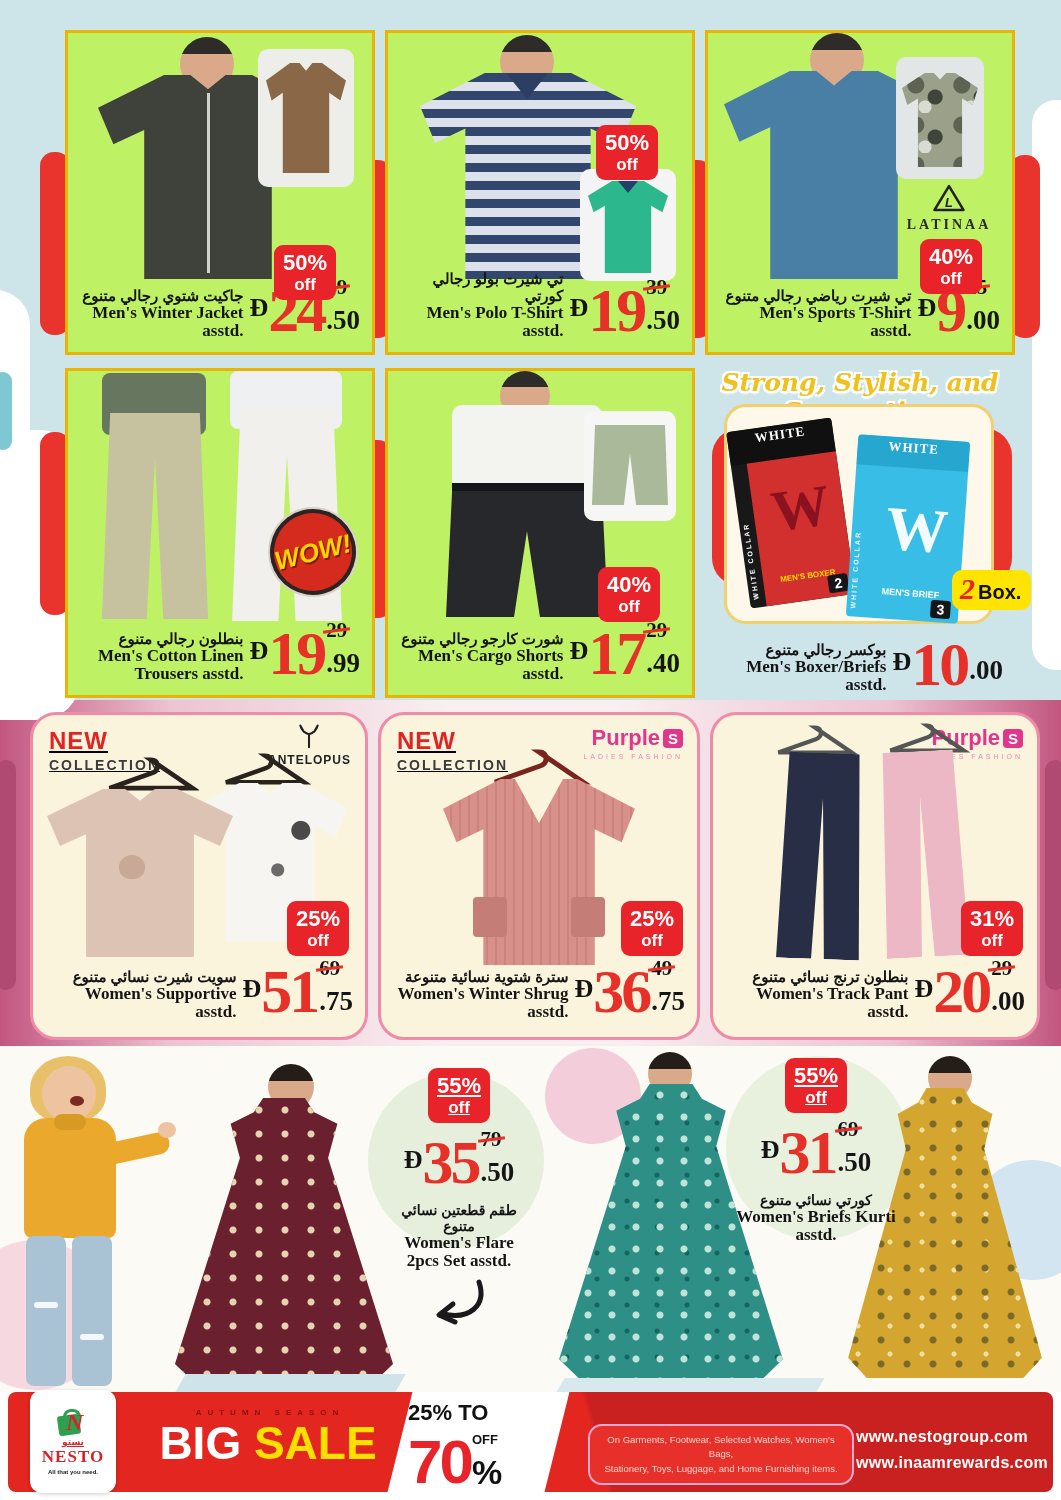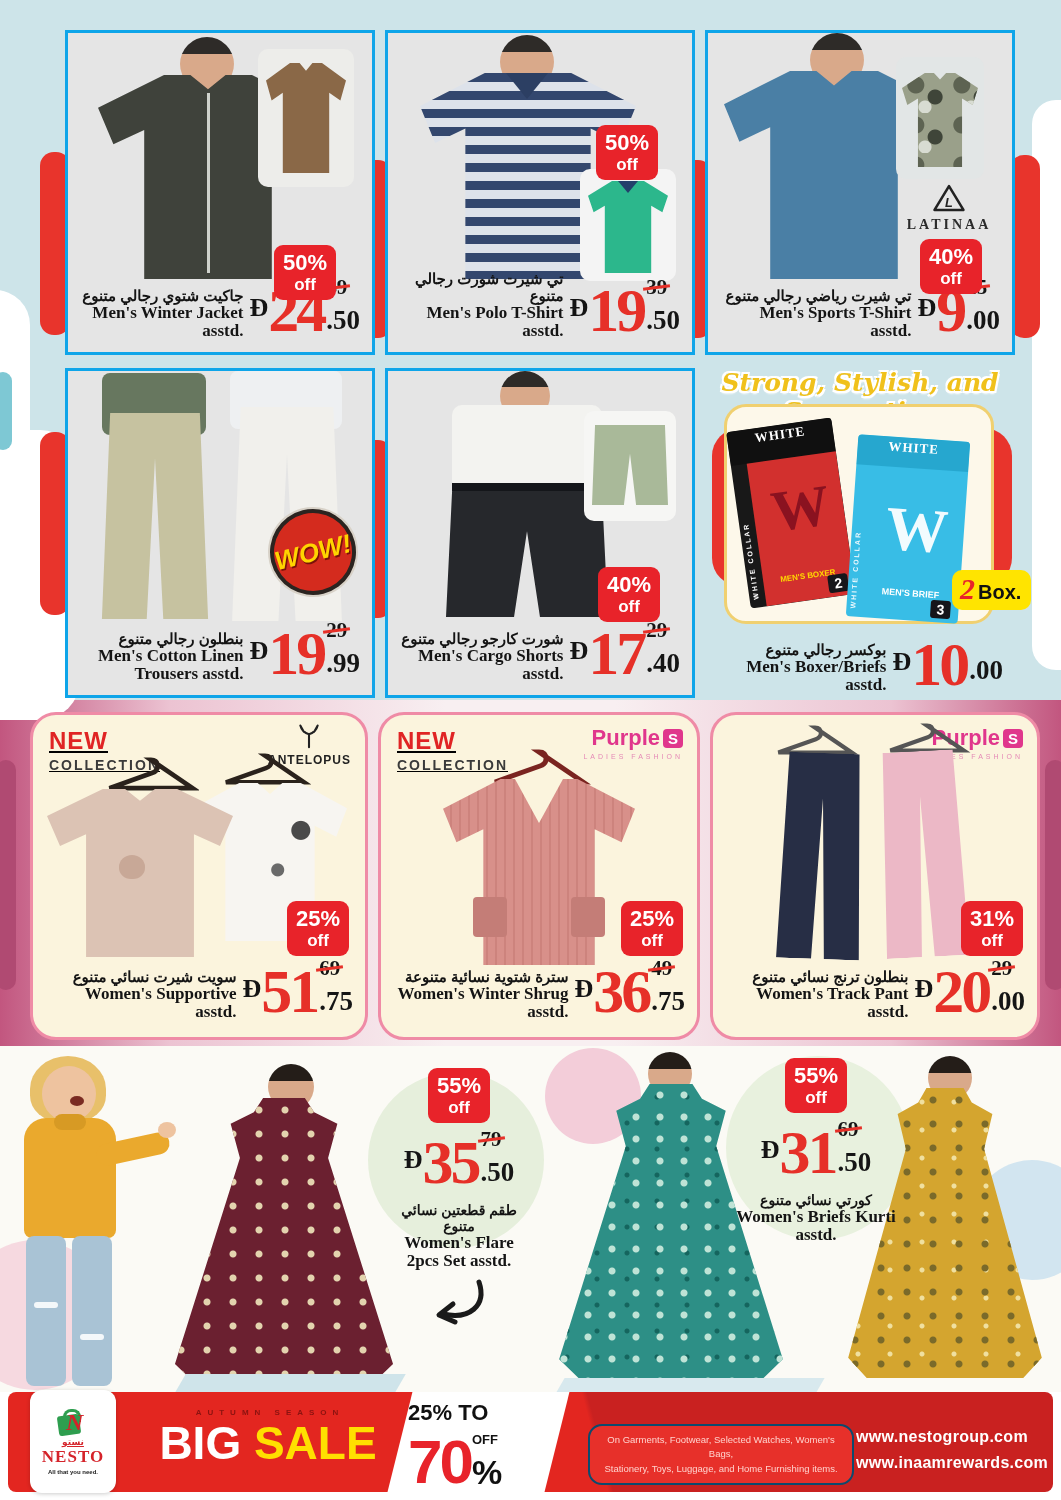--- a/index.html
+++ b/index.html
@@ -10,21 +10,21 @@
   .band-pink{position:absolute;left:0;top:700px;width:1061px;height:346px;
     background:linear-gradient(90deg,#c2567f 0%,#ecc3d2 16%,#f8eff1 42%,#f8eff1 58%,#ecc3d2 84%,#c2567f 100%);}
   .band-bottom{position:absolute;left:0;top:1046px;width:1061px;height:346px;background:#fbfaf5;}
   .band-footer{position:absolute;left:0;top:1392px;width:1061px;height:108px;background:#fff;}
   .deco{position:absolute;border-radius:40px;}
   .circle{position:absolute;border-radius:50%;}
   .redtab{position:absolute;background:#e8342c;border-radius:14px;}
   .pinktab{position:absolute;background:#b04a72;border-radius:12px;}
 
   
-  .card{position:absolute;background:#e5e5e5;border:3px solid #0ea5e9;box-sizing:border-box;padding-left:39px;}
+  .card{position:absolute;background:#bef264;border:3px solid #eab308;box-sizing:border-box;padding-left:39px;}
   .card3{position:absolute;background:#fbf4dd;border:3px solid #ef8ba6;border-radius:26px;box-sizing:border-box;overflow:hidden;}
   .art{position:absolute;left:0;top:0;right:0;height:248px;}
 
   
   .info{position:absolute;left:10px;right:12px;bottom:6px;display:flex;align-items:flex-end;justify-content:flex-end;}
   .names{text-align:right;margin-right:6px;line-height:1.1;padding-bottom:6px;}
   .ar{font-size:15px;font-weight:bold;color:#141414;direction:rtl;}
   .en{font-family:"Liberation Serif",serif;font-weight:bold;font-size:17px;color:#141414;line-height:1.05;}
   .price{display:flex;align-items:flex-start;line-height:1;}
   .cur{font:700 26px "Liberation Serif",serif;color:#141414;margin-top:18px;}
@@ -77,21 +77,21 @@
   .support{position:absolute;left:700px;top:368px;width:320px;text-align:center;
     font:900 italic 25px "DejaVu Serif",serif;color:#f0c11c;
     text-shadow:-2px -2px 0 #fff,2px -2px 0 #fff,-2px 2px 0 #fff,2px 2px 0 #fff,0 3px 2px #fff;}
   .pbox{position:absolute;box-sizing:border-box;overflow:hidden;border-radius:4px;}
   .pbox .bw{position:absolute;font-weight:900;font-family:"Liberation Serif",serif;}
   .vert{position:absolute;writing-mode:vertical-rl;transform:rotate(180deg);font:700 7px "Liberation Sans",sans-serif;letter-spacing:2px;color:#fff;}
   .chip{position:absolute;background:#16161a;color:#fff;font:800 14px "Liberation Sans",sans-serif;padding:1px 6px;border-radius:3px;}
 
   
   .fp{position:absolute;text-align:center;z-index:6;}
-  .fp .offb{position:relative;margin:0 auto 4px auto;}
+  .fp .offb{position:relative;margin:0 auto 4px auto;text-decoration:underline;}
   .fp .price{justify-content:center;}
   .fp .ar{font-size:14px;margin-top:4px;}
   .fp .en{font-size:17px;}
 
   
   .banner{position:absolute;left:8px;top:1392px;width:1045px;height:100px;border-radius:8px;
     background:linear-gradient(75deg,#e32620 0 56%,#c92120 56.5%);}
   .bannerwhite{position:absolute;left:400px;top:1392px;width:157px;height:100px;background:#fff;transform:skewX(-14deg);}
   .nesto{position:absolute;left:30px;top:1390px;width:86px;height:103px;background:#fff;border-radius:12px;
     display:flex;flex-direction:column;align-items:center;justify-content:center;z-index:4;box-shadow:0 1px 4px rgba(0,0,0,.2);}
@@ -107,21 +107,21 @@
   .bigsale{position:absolute;left:138px;top:1420px;width:260px;text-align:center;
     font:900 46px "Liberation Sans",sans-serif;letter-spacing:0;line-height:1;color:#fff;}
   .bigsale .y{color:#ffdf00;text-align:center;}
   .range{position:absolute;left:408px;top:1400px;width:140px;z-index:4;line-height:1;}
   .range .r1{font:800 22px "Liberation Sans",sans-serif;color:#111;}
   .range .r2{display:flex;align-items:flex-start;margin-top:0;}
   .range .r70{font:900 62px "Liberation Sans",sans-serif;color:#e8232a;letter-spacing:-3px;}
   .range .rcol{display:flex;flex-direction:column;align-items:flex-start;margin-left:1px;}
   .range .roff{font:900 13px "Liberation Sans",sans-serif;color:#111;margin-top:6px;}
   .range .rpct{font:900 34px "Liberation Sans",sans-serif;color:#111;margin-top:6px;}
-  .note{position:absolute;left:588px;top:1424px;width:250px;border:2px solid #0c4a6e;border-radius:14px;
+  .note{position:absolute;left:588px;top:1424px;width:250px;border:2px solid #f9a8d4;border-radius:14px;
     background:#e7302a;color:#ffd2cd;font:400 9.5px "Liberation Sans",sans-serif;text-align:center;padding:7px 6px;line-height:1.5;}
   .urls{position:absolute;left:856px;top:1424px;color:#fff;font:700 16px "Liberation Sans",sans-serif;line-height:1.6;letter-spacing:.3px;}
   .urls div{cursor:pointer;}
 
   
   .woman{position:absolute;left:0;top:1052px;width:175px;height:340px;z-index:5;}
 </style>
 </head>
 <body>
 
@@ -190,21 +190,21 @@
         <div class="tee" style="left:8px;top:12px;width:80px;height:92px;background:#2cb78c;"></div>
         <div class="collar" style="left:38px;top:12px;width:20px;height:12px;background:#23406b;"></div>
       </div>
     </div>
     <div class="offb" style="left:208px;top:92px;">
       <span class="v">50%</span>
         <span class="w">off</span>
     </div>
     <div class="info">
       <div class="names">
-        <div class="ar">تي شيرت شورت رجالي متنوع</div>
+        <div class="ar">تي شيرت بولو رجالي كورتي</div>
         <div class="en"><span>Men's Polo T-Shirt</span><br><span>asstd.</span></div>
       </div>
       <div class="price">
         <span class="cur">Đ</span>
         <span class="pint">19</span>
         <span class="pcol">
             <span class="old">39</span>
             <span class="dec">.50</span>
           </span>
       </div>

